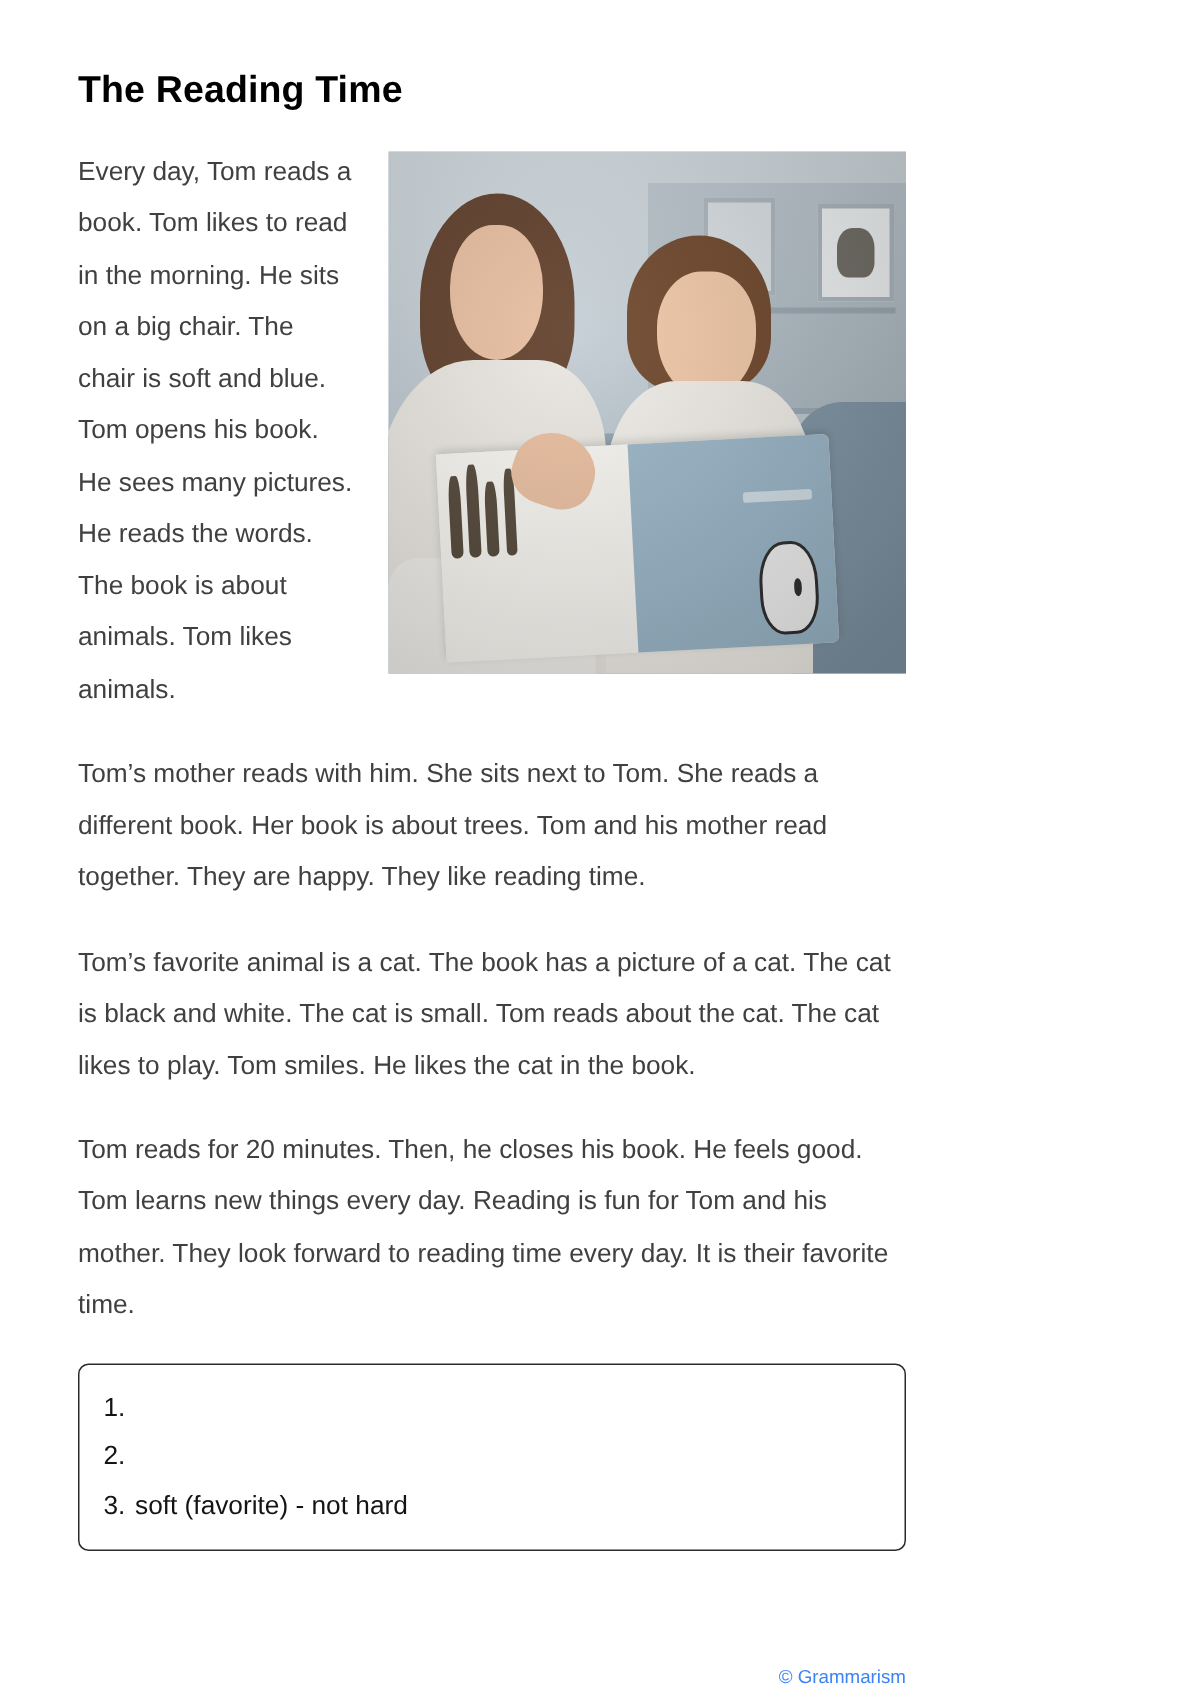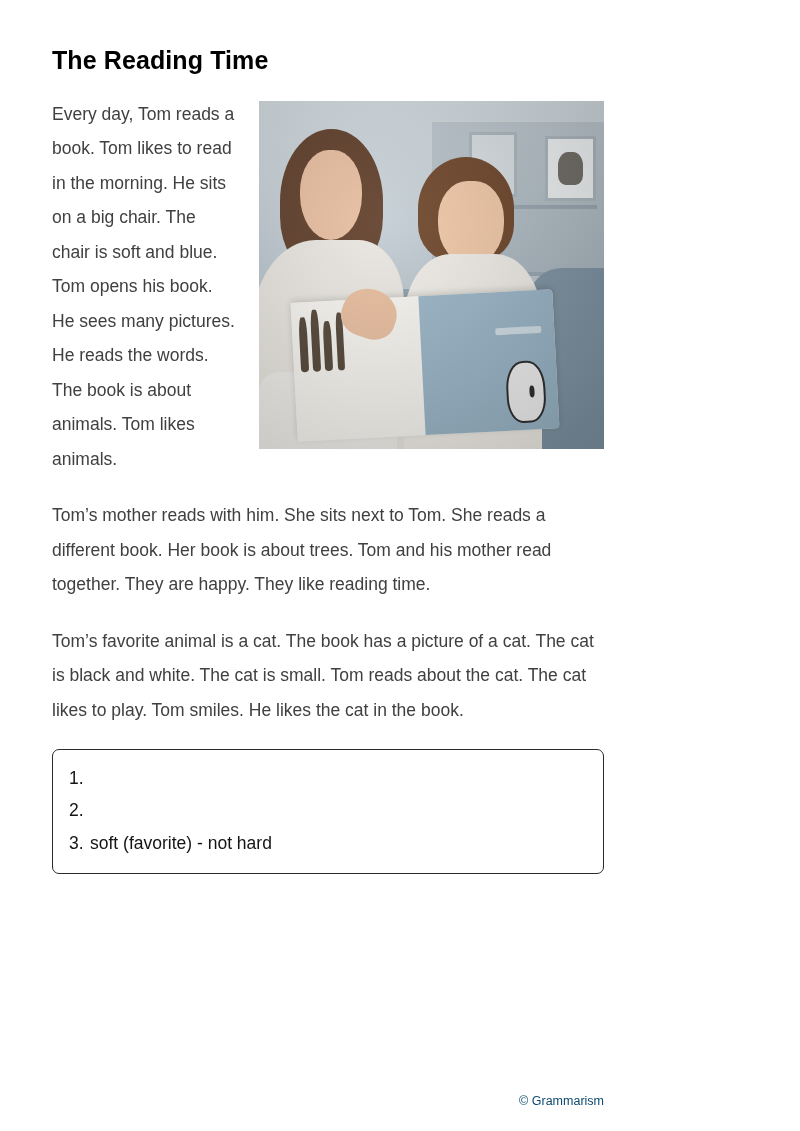--- a/index.html
+++ b/index.html
@@ -186,23 +186,23 @@
     display: flex;
     margin: 4px 0;
   }
   .vocab-num {
     width: 21px;
     flex: none;
   }
   .footer {
     position: absolute;
     right: 52px;
-    bottom: 23px;
+    bottom: 6px;
     font-size: 12.5px;
-    color: #0c4a6e;
+    color: #3b82f6;
   }
   .clearfix::after { content: ""; display: block; clear: both; }
 </style>
 </head>
 <body>
 
 <div class="page">
 
   <h1 class="title">The Reading Time</h1>
 
@@ -246,20 +246,21 @@
         <div class="hand"></div>
         <div class="img-grade"></div>
       </div>
     </div>
 
     <p class="body narrow">Every day, Tom reads a book. Tom likes to read in the morning. He sits on a big chair. The chair is soft and blue. Tom opens his book. He sees many pictures. He reads the words. The book is about animals. Tom likes animals.</p>
   </div>
 
   <p class="body">Tom’s mother reads with him. She sits next to Tom. She reads a different book. Her book is about trees. Tom and his mother read together. They are happy. They like reading time.</p>
   <p class="body">Tom’s favorite animal is a cat. The book has a picture of a cat. The cat is black and white. The cat is small. Tom reads about the cat. The cat likes to play. Tom smiles. He likes the cat in the book.</p>
+  <p class="body">Tom reads for 20 minutes. Then, he closes his book. He feels good. Tom learns new things every day. Reading is fun for Tom and his mother. They look forward to reading time every day. It is their favorite time.</p>
 
   <div class="vocab-box">
     <div class="vocab-item">
       <span class="vocab-num">1.</span>
     </div>
     <div class="vocab-item">
       <span class="vocab-num">2.</span>
     </div>
     <div class="vocab-item">
       <span class="vocab-num">3.</span>

